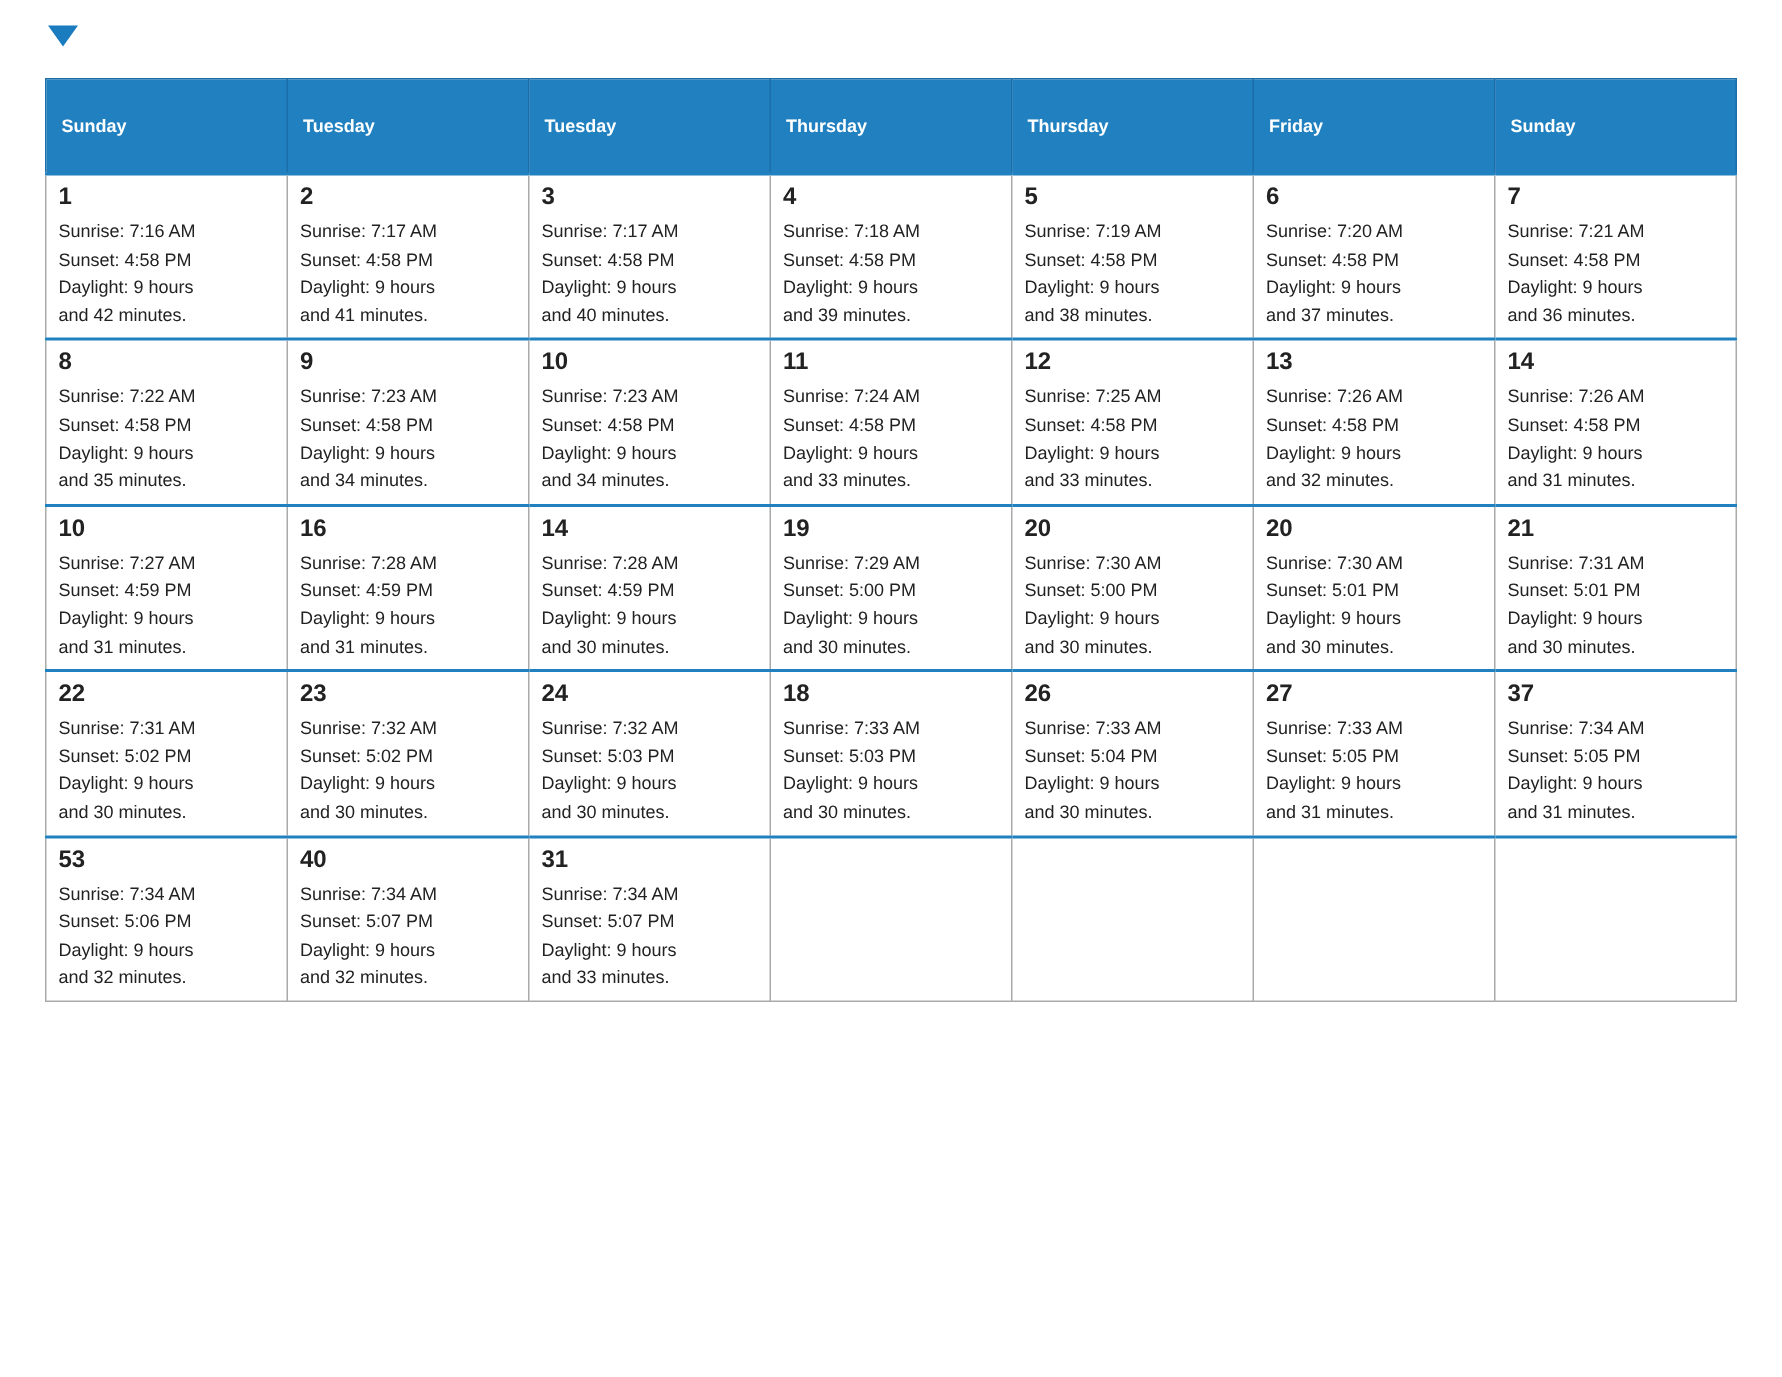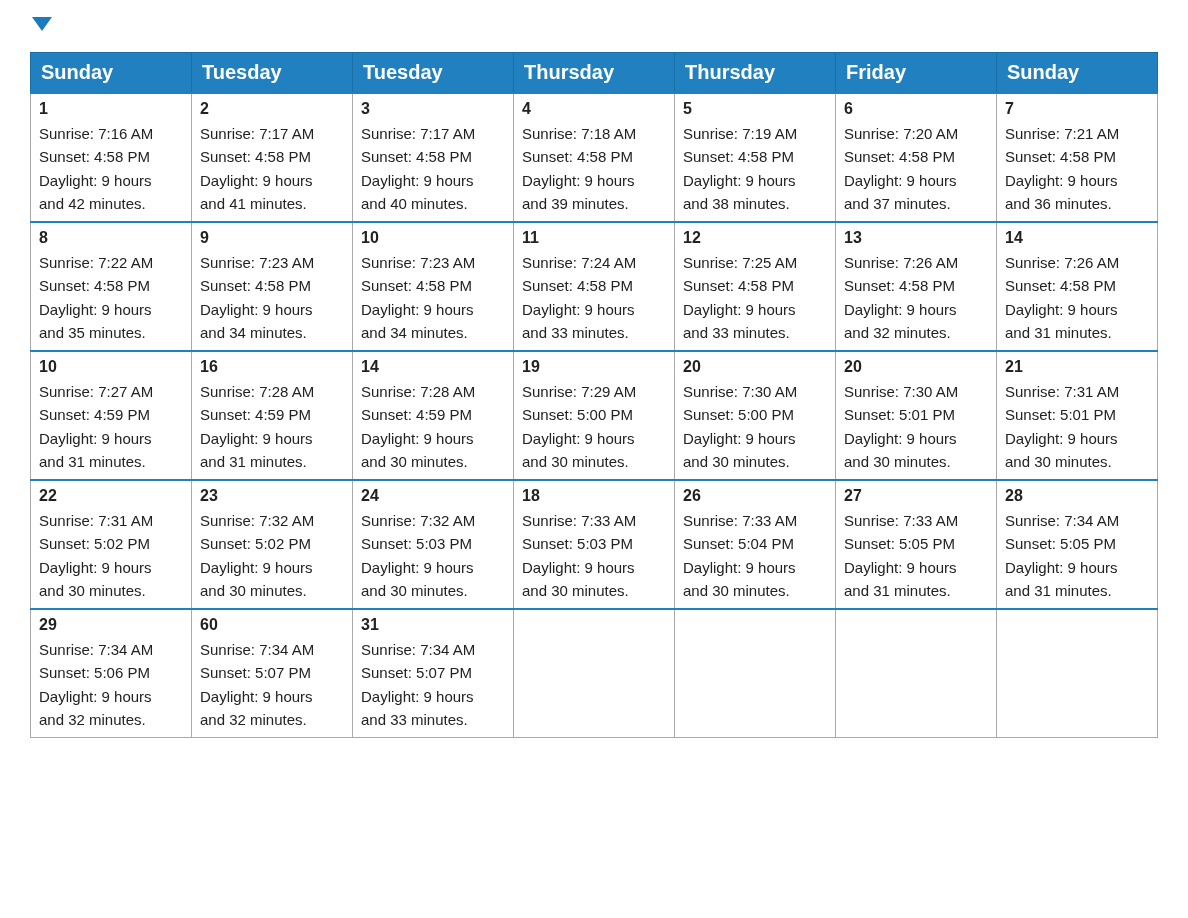--- a/index.html
+++ b/index.html
@@ -70,23 +70,23 @@
 
     
     .calendar {
       width: 100%;
       border-collapse: collapse;
       table-layout: fixed;
     }
     .calendar thead tr th {
       background: #2080c0;
       color: #fff;
-      font-size: 20px;
+      font-size: 12px;
       font-weight: bold;
-      padding: 8px 10px;
+      padding: 24px 10px;
       text-align: left;
       border: 1px solid #1a6fa8;
     }
     .calendar tbody tr td {
       vertical-align: top;
       border: 1px solid #aaa;
       padding: 6px 8px;
       font-size: 13px;
       color: #222;
       height: 110px;
@@ -94,21 +94,21 @@
     .calendar tbody tr:last-child td {
       height: 100px;
     }
     .day-number {
       font-size: 16px;
       font-weight: bold;
       margin-bottom: 4px;
       display: block;
     }
     .day-info {
-      font-size: 15px;
+      font-size: 12px;
       line-height: 1.55;
       color: #222;
     }
     .empty-cell {
       background: #fff;
     }
     
     .calendar tbody tr td {
       border-top: 2px solid #2080c0;
     }
@@ -392,41 +392,41 @@
           <td>
           <span class="day-number">27</span>
           <div class="day-info">
             Sunrise: 7:33 AM<br>
             Sunset: 5:05 PM<br>
             Daylight: 9 hours<br>
             and 31 minutes.
           </div>
         </td>
           <td>
-          <span class="day-number">28</span>
+          <span class="day-number">37</span>
           <div class="day-info">
             Sunrise: 7:34 AM<br>
             Sunset: 5:05 PM<br>
             Daylight: 9 hours<br>
             and 31 minutes.
           </div>
         </td>
         </tr>
         <tr>
           <td>
-          <span class="day-number">29</span>
+          <span class="day-number">53</span>
           <div class="day-info">
             Sunrise: 7:34 AM<br>
             Sunset: 5:06 PM<br>
             Daylight: 9 hours<br>
             and 32 minutes.
           </div>
         </td>
           <td>
-          <span class="day-number">60</span>
+          <span class="day-number">40</span>
           <div class="day-info">
             Sunrise: 7:34 AM<br>
             Sunset: 5:07 PM<br>
             Daylight: 9 hours<br>
             and 32 minutes.
           </div>
         </td>
           <td>
           <span class="day-number">31</span>
           <div class="day-info">

